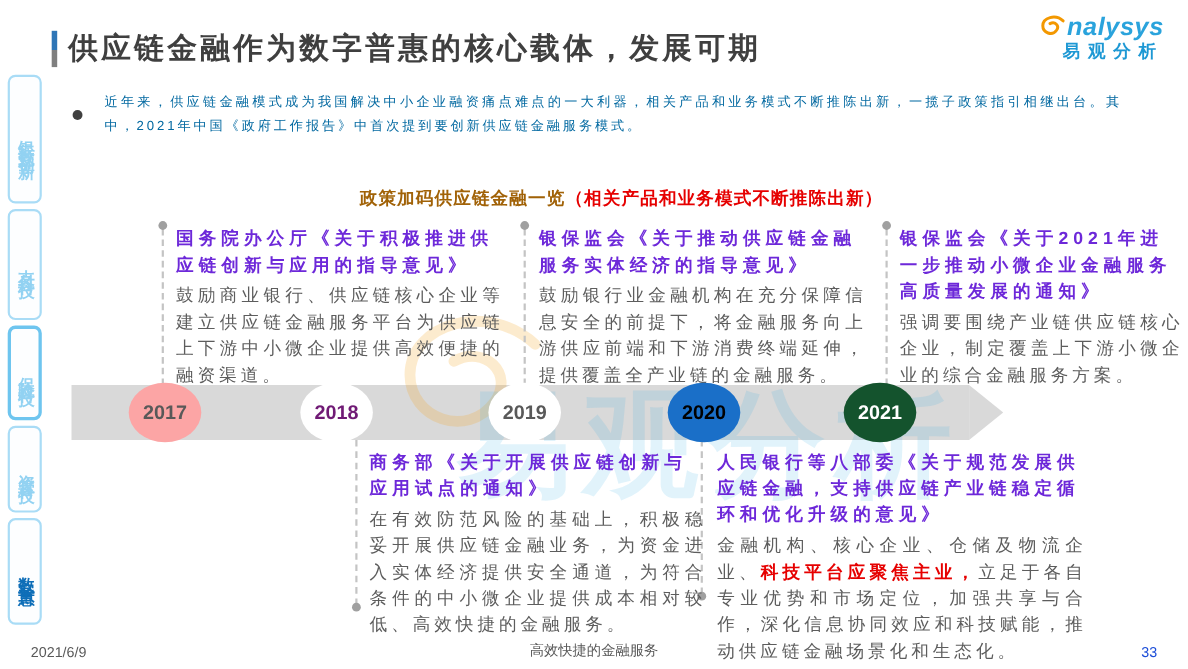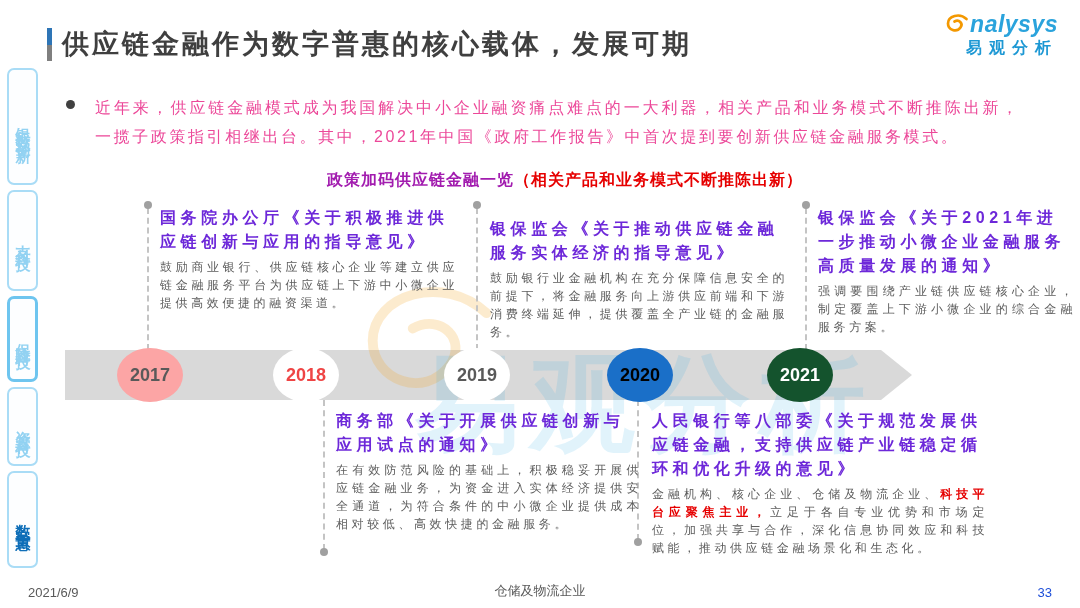--- a/index.html
+++ b/index.html
@@ -23,27 +23,27 @@
                 background:linear-gradient(to bottom,#2e75b6 0%,#2e75b6 52%,#7f7f7f 52%,#7f7f7f 100%); }
   .page-title { position:absolute; left:62px; top:26px; font-size:27px; font-weight:bold;
                 color:#3f3f3f; letter-spacing:3px; white-space:nowrap; }
   .logo { position:absolute; right:22px; top:12px; width:150px; text-align:center; line-height:1.1; }
   .logo-row { display:flex; align-items:center; justify-content:flex-end; }
   .logo-latin { color:#2aa3dc; font-size:23px; font-weight:bold; font-style:italic; letter-spacing:0.5px; }
   .logo-cn { color:#1d98d4; font-size:16px; font-weight:bold; letter-spacing:7px; margin-top:1px; text-align:right; }
 
   
   .bullet-dot { position:absolute; left:66px; top:100px; width:9px; height:9px; border-radius:50%; background:#404040; }
-  .intro-text { position:absolute; left:95px; top:94px; width:925px; font-size:16px; color:#ec4899;
+  .intro-text { position:absolute; left:95px; top:82px; width:925px; font-size:12px; color:#0369a1;
                 line-height:1.8; letter-spacing:2.6px; text-align:justify; }
 
   
   .section-heading { position:absolute; left:60px; top:170px; width:1010px; text-align:center;
                      font-size:16px; font-weight:bold; letter-spacing:1px; }
-  .section-heading .main { color:#a21caf; }
+  .section-heading .main { color:#a16207; }
   .section-heading .red  { color:#e60000; }
 
   
   .watermark { position:absolute; left:340px; top:270px; z-index:2; pointer-events:none; }
   .wm-text { position:absolute; left:75px; top:65px; font-size:105px; font-weight:bold;
              color:rgba(45,169,224,0.14); letter-spacing:10px; white-space:nowrap; }
   .wm-swirl { position:absolute; left:0; top:0; opacity:0.22; }
 
   
   .band { position:absolute; left:65px; top:350px; width:816px; height:50px; background:#d9d9d9; z-index:1; }
@@ -62,24 +62,24 @@
   .conn-2021 { left:805px; top:208px; height:142px; }
   .conn-2018 { left:323px; top:400px; height:150px; }
   .conn-2020 { left:637px; top:400px; height:140px; }
   .dot { position:absolute; width:8px; height:8px; border-radius:50%; background:#a0a0a0; z-index:3; }
   .dot-2017 { left:144px; top:201px; } .dot-2019 { left:473px; top:201px; } .dot-2021 { left:802px; top:201px; }
   .dot-2018 { left:320px; top:548px; } .dot-2020 { left:634px; top:538px; }
 
   
   .block { position:absolute; z-index:3; }
   .block-title { font-weight:bold; color:#6d28d9; font-size:16px; letter-spacing:4.6px; line-height:1.5; margin-bottom:4px; }
-  .block-body  { color:#5d5d5d; font-size:12px; letter-spacing:3.6px; line-height:1.5; text-align:justify;font-family:Liberation Serif, serif; }
+  .block-body  { color:#5d5d5d; font-size:16px; letter-spacing:3.6px; line-height:1.5; text-align:justify;font-family:Liberation Serif, serif; }
   .block-body .red-em { color:#e60000; font-weight:bold; }
   .blk-2017 { left:160px; top:206px; width:298px; }
-  .blk-2019 { left:490px; top:217px; width:298px; }
+  .blk-2019 { left:490px; top:206px; width:298px; }
   .blk-2021 { left:818px; top:206px; width:258px; }
   .blk-2018 { left:336px; top:409px; width:306px; }
   .blk-2020 { left:652px; top:409px; width:336px; }
 
   
   .footer-date { position:absolute; left:28px; bottom:8px; font-size:13px; color:#595959; }
   .footer-slogan { position:absolute; left:0; bottom:8px; width:100%; text-align:center; font-size:13px; color:#595959; }
   .footer-page { position:absolute; right:28px; bottom:8px; font-size:13px; color:#1d4ed8; }
 </style>
 </head>
@@ -123,21 +123,21 @@
   <div class="watermark">
     <span class="wm-swirl">
       <svg width="170" height="160" viewBox="0 0 26 26">
         <path d="M23 7 C16 0.5,4.5 4,4.5 11.5 c0 6.5,8.5 9.5,12.5 4 c3-4.2-1.5-8.5-6-6" fill="none" stroke="#f5a623" stroke-width="1.6" stroke-linecap="round"></path>
       </svg>
     </span>
     <span class="wm-text">易观分析</span>
   </div>
 
   <div class="year year-0" style="background: #fca5a5; color: rgb(89, 89, 89);">2017</div>
-  <div class="year year-1" style="background: rgb(255, 255, 255); color: #ef4444;">2018</div>
+  <div class="year year-1" style="background: rgb(255, 255, 255); color: #701a75;">2018</div>
   <div class="year year-2" style="background: rgb(255, 255, 255); color: rgb(89, 89, 89);">2019</div>
   <div class="year year-3" style="background: rgb(26, 111, 200); color: #000000;">2020</div>
   <div class="year year-4" style="background: #14532d; color: rgb(255, 255, 255);">2021</div>
 
   <div class="conn conn-2017"></div>
   <div class="conn conn-2019"></div>
   <div class="conn conn-2021"></div>
   <div class="conn conn-2018"></div>
   <div class="conn conn-2020"></div>
   <span class="dot dot-2017"></span>
@@ -164,16 +164,16 @@
     <div class="block-body">在有效防范风险的基础上，积极稳妥开展供应链金融业务，为资金进入实体经济提供安全通道，为符合条件的中小微企业提供成本相对较低、高效快捷的金融服务。</div>
   </div>
   <div class="block blk-2020">
     <div class="block-title">人民银行等八部委《关于规范发展供应链金融，支持供应链产业链稳定循环和优化升级的意见》</div>
     <div class="block-body">
       <span>金融机构、核心企业、仓储及物流企业、</span><span class="red-em">科技平台应聚焦主业，</span><span>立足于各自专业优势和市场定位，加强共享与合作，深化信息协同效应和科技赋能，推动供应链金融场景化和生态化。</span>
     </div>
   </div>
 
   <div class="footer-date">2021/6/9</div>
-  <div class="footer-slogan">仓储及物流企业</div>
+  <div class="footer-slogan">高效快捷的金融服务</div>
   <div class="footer-page">33</div>
 
 </div>
 
 </body></html>

